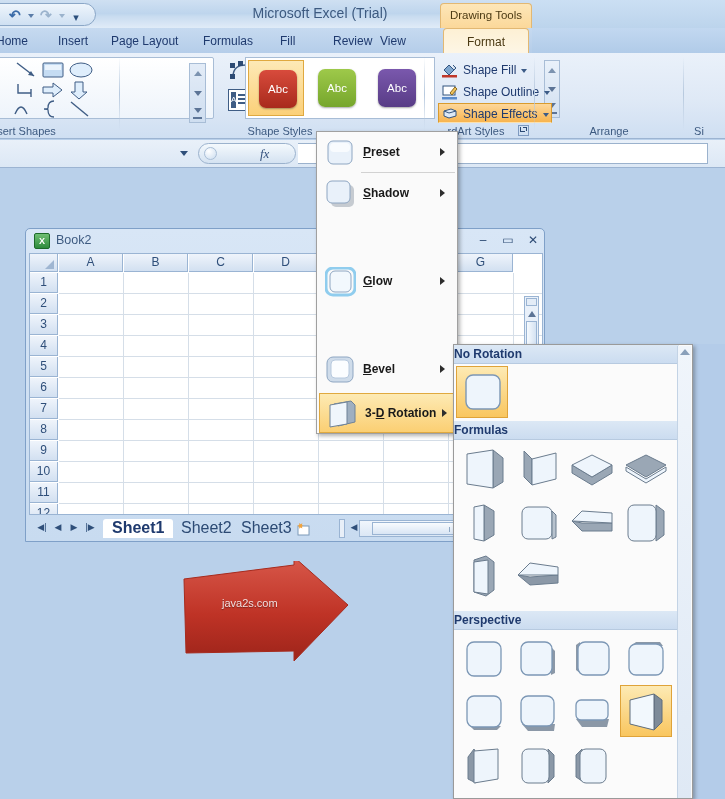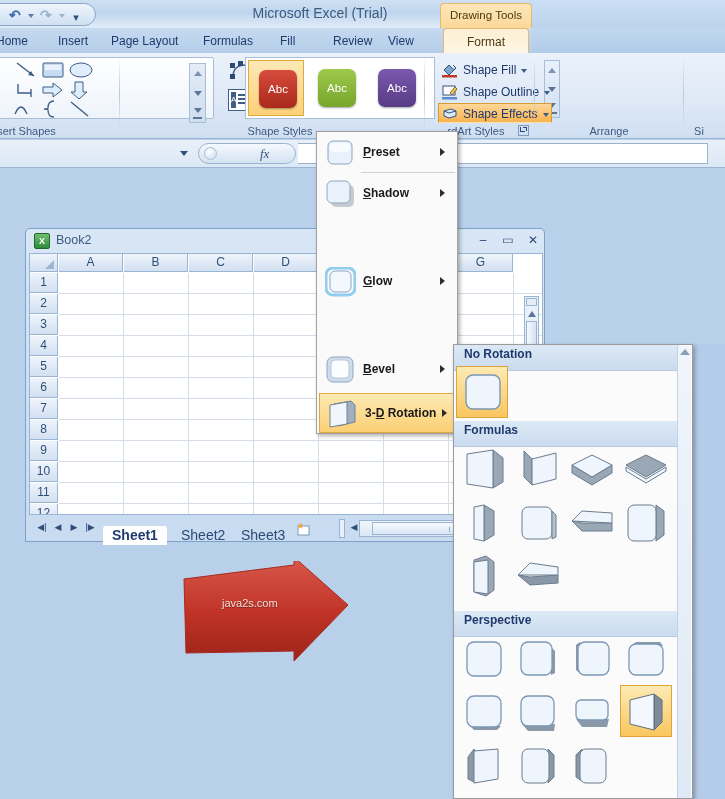--- a/index.html
+++ b/index.html
@@ -186,22 +186,22 @@
   
   #wb-vsb{ position:absolute; right:3px; top:42px; width:15px; height:243px;
      background:linear-gradient(to bottom,#eaf1fa,#d5e3f3); border:1px solid #9ab4d3;}
   
   #arrow-shape{ position:absolute; left:150px; top:332px; width:176px; height:110px; }
   #arrow-label{ position:absolute; left:196px; top:368px; font-size:11px; color:#f3dede;
      text-shadow:0 1px 1px rgba(0,0,0,.4);}
   
   #tabbar{ position:absolute; left:3px; top:288px; width:514px; height:22px; }
   .navb{ position:absolute; top:4px; width:14px; height:14px; text-align:center; font-size:9px; color:#2f4f7a; line-height:13px;}
-  .sheettab{ position:absolute; top:9px; height:19px; line-height:18px; padding:0 9px;
-     font-size:14px; color:#2c4a74; }
+  .sheettab{ position:absolute; top:2px; height:19px; line-height:18px; padding:0 9px;
+     font-size:16px; color:#2c4a74; }
   .sheettab.active{ background:#fff; font-weight:bold; color:#1f3a6e;
      border-top-left-radius:3px;border-top-right-radius:3px;}
   #tabsplit{ position:absolute; left:310px; top:2px; width:6px; height:19px; background:#e8eff8; border:1px solid #9ab4d3;}
   #tabs-hsb{ position:absolute; left:330px; top:3px; width:183px; height:17px;
      background:linear-gradient(to bottom,#f1f6fc,#dbe7f5); border:1px solid #9ab4d3;}
   #hsb-thumb{ position:absolute; left:12px; top:1px; width:168px; height:13px;
      background:linear-gradient(to bottom,#f8fbfe,#d9e5f4); border:1px solid #9ab4d3;}
   
   #fxmenu{
     position:absolute; left:316px; top:131px; width:142px; height:303px;
@@ -218,24 +218,24 @@
   .fxarrow{ position:absolute; left:122px; top:15px; width:0;height:0;
      border-top:4px solid transparent;border-bottom:4px solid transparent;border-left:5px solid #2d2d2d;}
   #fx-div{ position:absolute; left:44px; top:40px; width:94px; height:1px; background:#d2d2d2;}
   .ul{ text-decoration:underline; }
   
   #rotpanel{
     position:absolute; left:453px; top:344px; width:240px; height:455px;
     background:#fbfbfb; border:1px solid #9a9a9a;
     box-shadow:2px 2px 4px rgba(0,0,0,.3);
   }
-  .rothdr{ position:absolute; left:0; width:225px; height:26px;
+  .rothdr{ position:absolute; left:0; width:225px; height:19px;
      background:linear-gradient(to bottom,#dce8f5,#cbdcf0);
      border-bottom:1px solid #b7cae0;
-     font-size:12px; font-weight:bold; color:#1f3a6e; line-height:18px; padding-left:10px;}
+     font-size:12px; font-weight:bold; color:#1f3a6e; line-height:18px; }
   .rotcell{ position:absolute; width:52px; height:52px; }
   .rotcell.sel{ background:linear-gradient(to bottom,#fdeab4,#f9c65f);
      border:1px solid #dfa339; }
   .rth{ position:absolute; }
   #rot-vsb{ position:absolute; right:1px; top:1px; width:14px; height:452px;
      background:linear-gradient(to bottom,#f0f5fb,#dfe9f5); border-left:1px solid #c3d3e5;}
   #rot-vsb-up{ position:absolute; left:2px; top:3px; width:0;height:0;
      border-left:5px solid transparent;border-right:5px solid transparent;border-bottom:6px solid #8aa0ba;}
   
   #rightfill{ position:absolute; left:694px; top:344px; width:31px; height:455px; background:#b4cce9;}
@@ -259,21 +259,21 @@
 </div>
 
 <div id="tabstrip">
   <div id="tabstrip-rest"></div>
   <div class="rtab" style="left:-12px;">Home</div>
   <div class="rtab" style="left:50px;">Insert</div>
   <div class="rtab" style="left:103px;">Page Layout</div>
   <div class="rtab" style="left:195px;text-align:center;">Formulas</div>
   <div class="rtab" style="left:272px;">Fill</div>
   <div class="rtab" style="left:325px;">Review</div>
-  <div class="rtab" style="left:372px;margin-left:8px;">View</div>
+  <div class="rtab" style="left:372px;">View</div>
   <div class="rtab" id="tab-format" style="left:443px;width:86px;text-align:center;">Format</div>
 </div>
 
 <div id="ribbon">
 
   <div class="grp" style="left:0;width:118px;">
     <div id="shapes-gallery">
       <svg class="shp" style="left:32px;top:3px;" width="22" height="18">
           <line x1="2" y1="2" x2="19" y2="15" stroke="#3f5d85" stroke-width="1.4"></line>
           <polygon points="19,15 13,14 16,10" fill="#3f5d85"></polygon>

